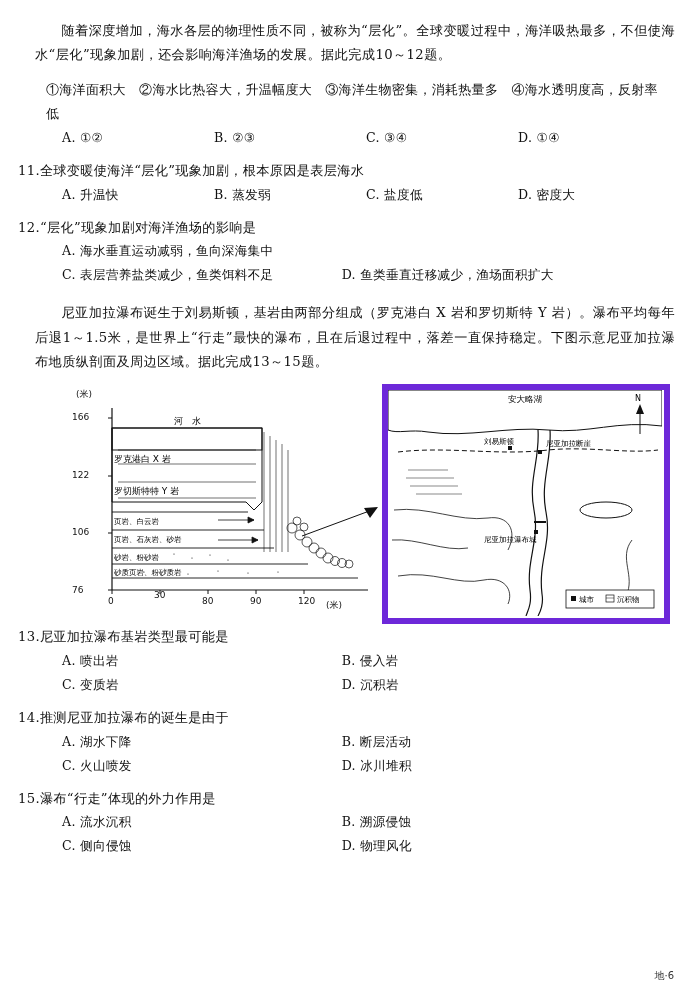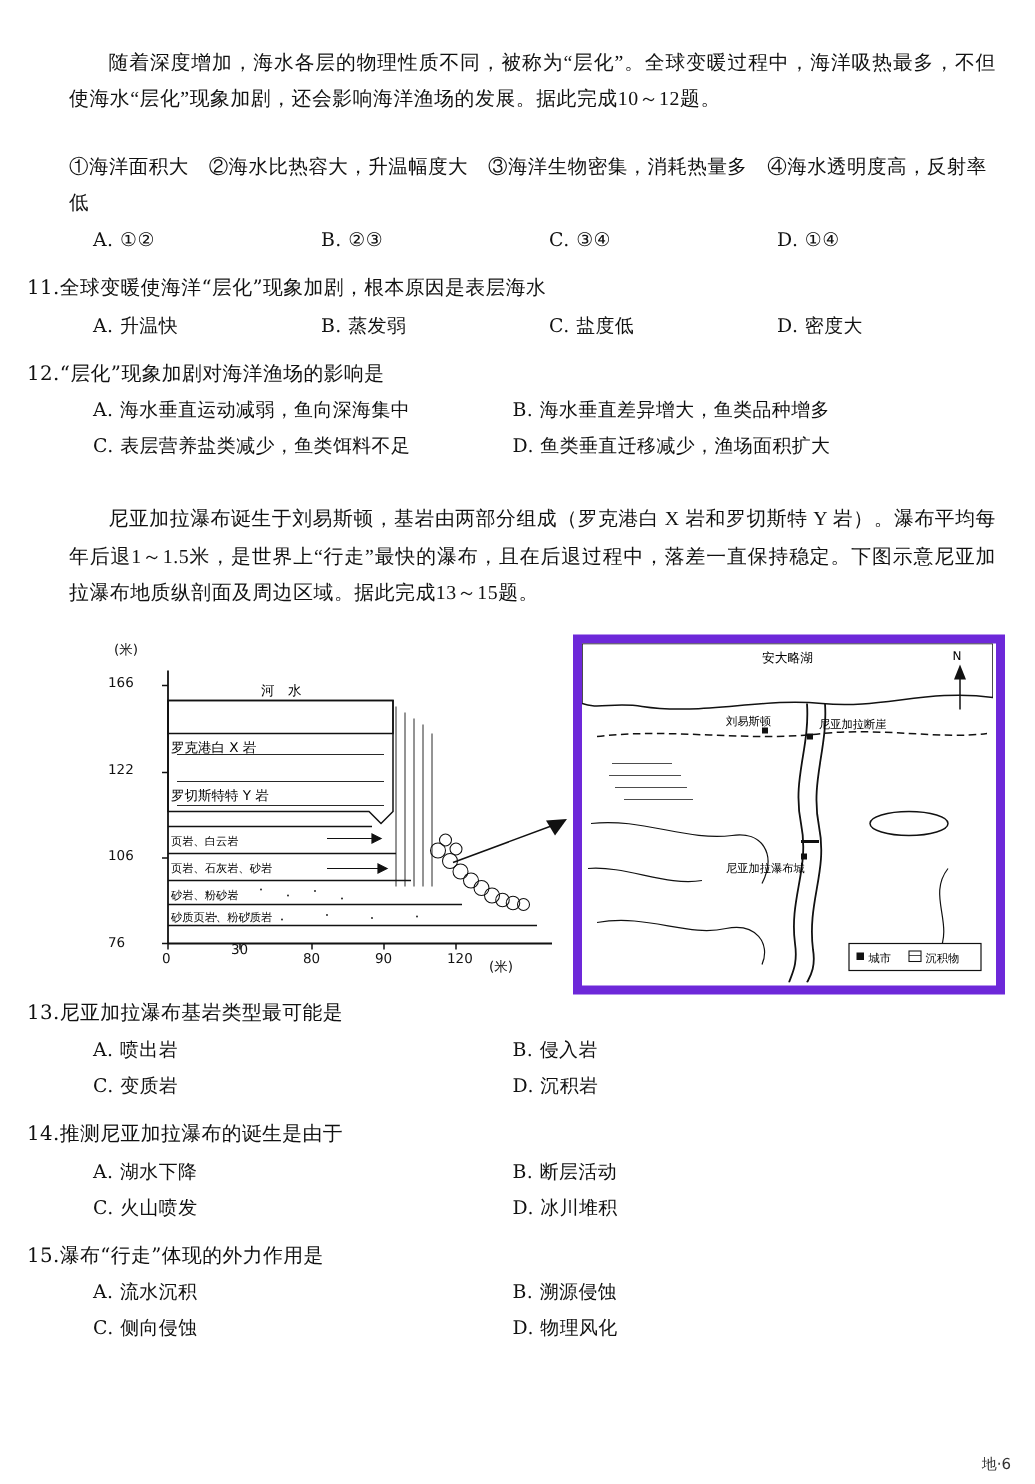--- a/index.html
+++ b/index.html
@@ -19,23 +19,22 @@
     position: relative;
     width: 690px;
     height: 989px;
     padding: 0;
   }
   .para {
     font-size: 13.2px;
     line-height: 1.85;
     letter-spacing: 0.4px;
     text-align: justify;
-    margin: 16px;
+    margin: 5px;
     padding: 0 10px 0 30px;
-    font-family: Liberation Serif, serif;
   }
   .para.indent { text-indent: 2em; }
 
   .qline {
     font-size: 13.2px;
     line-height: 1.8;
     letter-spacing: 0.3px;
     padding: 0 26px 0 18px;
     margin: 0;
   }
@@ -128,21 +127,20 @@
     <div>B. 蒸发弱</div>
     <div>C. 盐度低</div>
     <div>D. 密度大</div>
   </div>
 
   <div class="gap-md"></div>
 
   <p class="qline"><span>12.</span><span>“层化”现象加剧对海洋渔场的影响是</span></p>
   <div class="opt-row opt-2 opt-2-wide">
     <div>A. 海水垂直运动减弱，鱼向深海集中</div>
-    <div>B. 海水垂直差异增大，鱼类品种增多</div>
   </div>
   <div class="opt-row opt-2 opt-2-wide">
     <div>C. 表层营养盐类减少，鱼类饵料不足</div>
     <div>D. 鱼类垂直迁移减少，渔场面积扩大</div>
   </div>
 
   <div class="gap-md"></div>
 
   <p class="para indent">尼亚加拉瀑布诞生于刘易斯顿，基岩由两部分组成（罗克港白 X 岩和罗切斯特 Y 岩）。瀑布平均每年后退1～1.5米，是世界上“行走”最快的瀑布，且在后退过程中，落差一直保持稳定。下图示意尼亚加拉瀑布地质纵剖面及周边区域。据此完成13～15题。</p>
 

